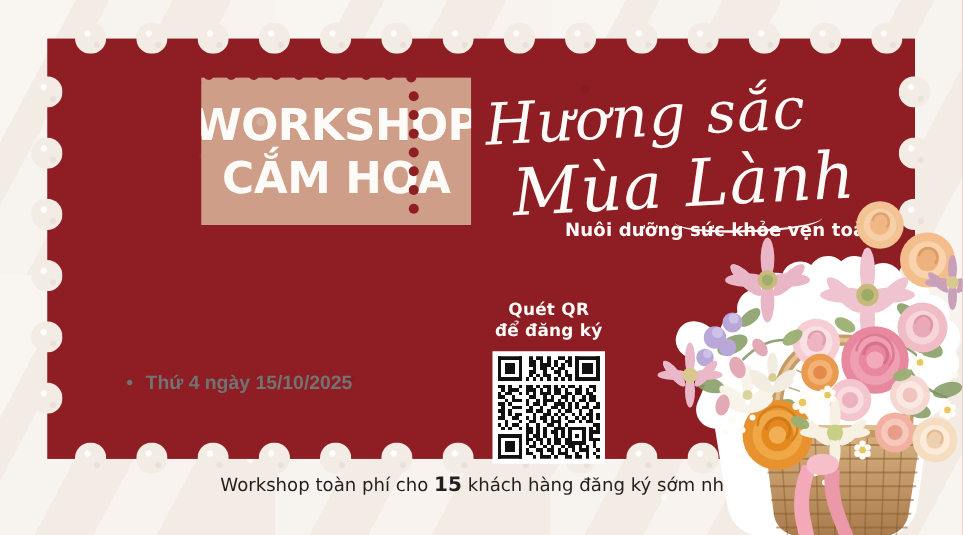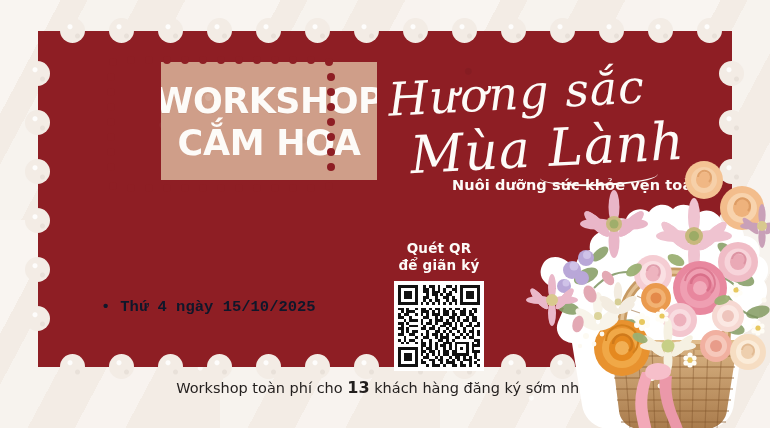--- a/index.html
+++ b/index.html
@@ -143,21 +143,21 @@
   .timerail .dot.a{ top:1px; } .timerail .dot.b{ bottom:1px; }
   .tline{
     margin-left:17px; color:#fdfbf8;
     font-family:"DejaVu Sans", sans-serif;
     font-weight:400; font-size:34px; line-height:1.28; letter-spacing:.3px;
   }
 
   
   #info{ position:absolute; left:101px; top:295px; z-index:5; }
   .binfo{
-    color:#0f172a; font-family:Liberation Mono, monospace;
+    color:#737373; font-family:Liberation Sans, sans-serif;
     font-size:15.5px; font-weight:600; line-height:1.55;
     white-space:nowrap;
   }
   .binfo b{ font-weight:800; }
   .bdot{ display:inline-block; width:10px; }
 
   
   #qrblock{ position:absolute; left:389px; top:212px; z-index:5; width:100px; text-align:center;margin-top:28px; }
   .qrcap{
     color:#fdfbf8; font-family:"DejaVu Sans", sans-serif;
@@ -300,21 +300,21 @@
 
 
   <div id="info">
     <div class="binfo">
       <span>•</span><span class="bdot"></span><span>Thứ 4 ngày </span><b>15/10/2025</b>
     </div>
   </div>
 
   <div id="qrblock">
     <div class="qrcap">Quét QR</div>
-    <div class="qrcap">để giãn ký</div>
+    <div class="qrcap">để đăng ký</div>
     <div id="qrbox">
       <svg viewBox="0 0 29 29" shape-rendering="crispEdges">
         <rect width="29" height="29" fill="#fff"></rect>
         <g fill="#111">
 
           <rect x="0" y="0" width="7" height="1"></rect>
             <rect x="0" y="6" width="7" height="1"></rect>
           <rect x="0" y="0" width="1" height="7"></rect>
             <rect x="6" y="0" width="1" height="7"></rect>
           <rect x="2" y="2" width="3" height="3"></rect>
@@ -867,17 +867,17 @@
       <g>
         <path d="M152 222c-6 14-8 28-6 42 2 12 6 22 4 34l12-2c2-12-2-22-4-34-2-12 0-26 6-40z" fill="#f3a9b8"></path>
         <path d="M170 226c-2 16 2 30 8 44 5 12 8 22 6 34l12-4c1-12-3-22-8-34-5-12-8-26-6-40z" fill="#eb98a9"></path>
         <path d="M158 216c6-4 14-4 20 0 4 3 4 8 0 11-6 4-16 4-21 0-3-3-2-8 1-11z" fill="#f6bfca"></path>
       </g>
     </svg>
   </div>
 
   <div id="footer">
     <div>
-      <span>Workshop toàn phí cho </span><b>13</b><span> khách hàng đăng ký sớm nhất</span>
+      <span>Workshop toàn phí cho </span><b>15</b><span> khách hàng đăng ký sớm nhất</span>
     </div>
   </div>
 
 </div>
 
 </body></html>

